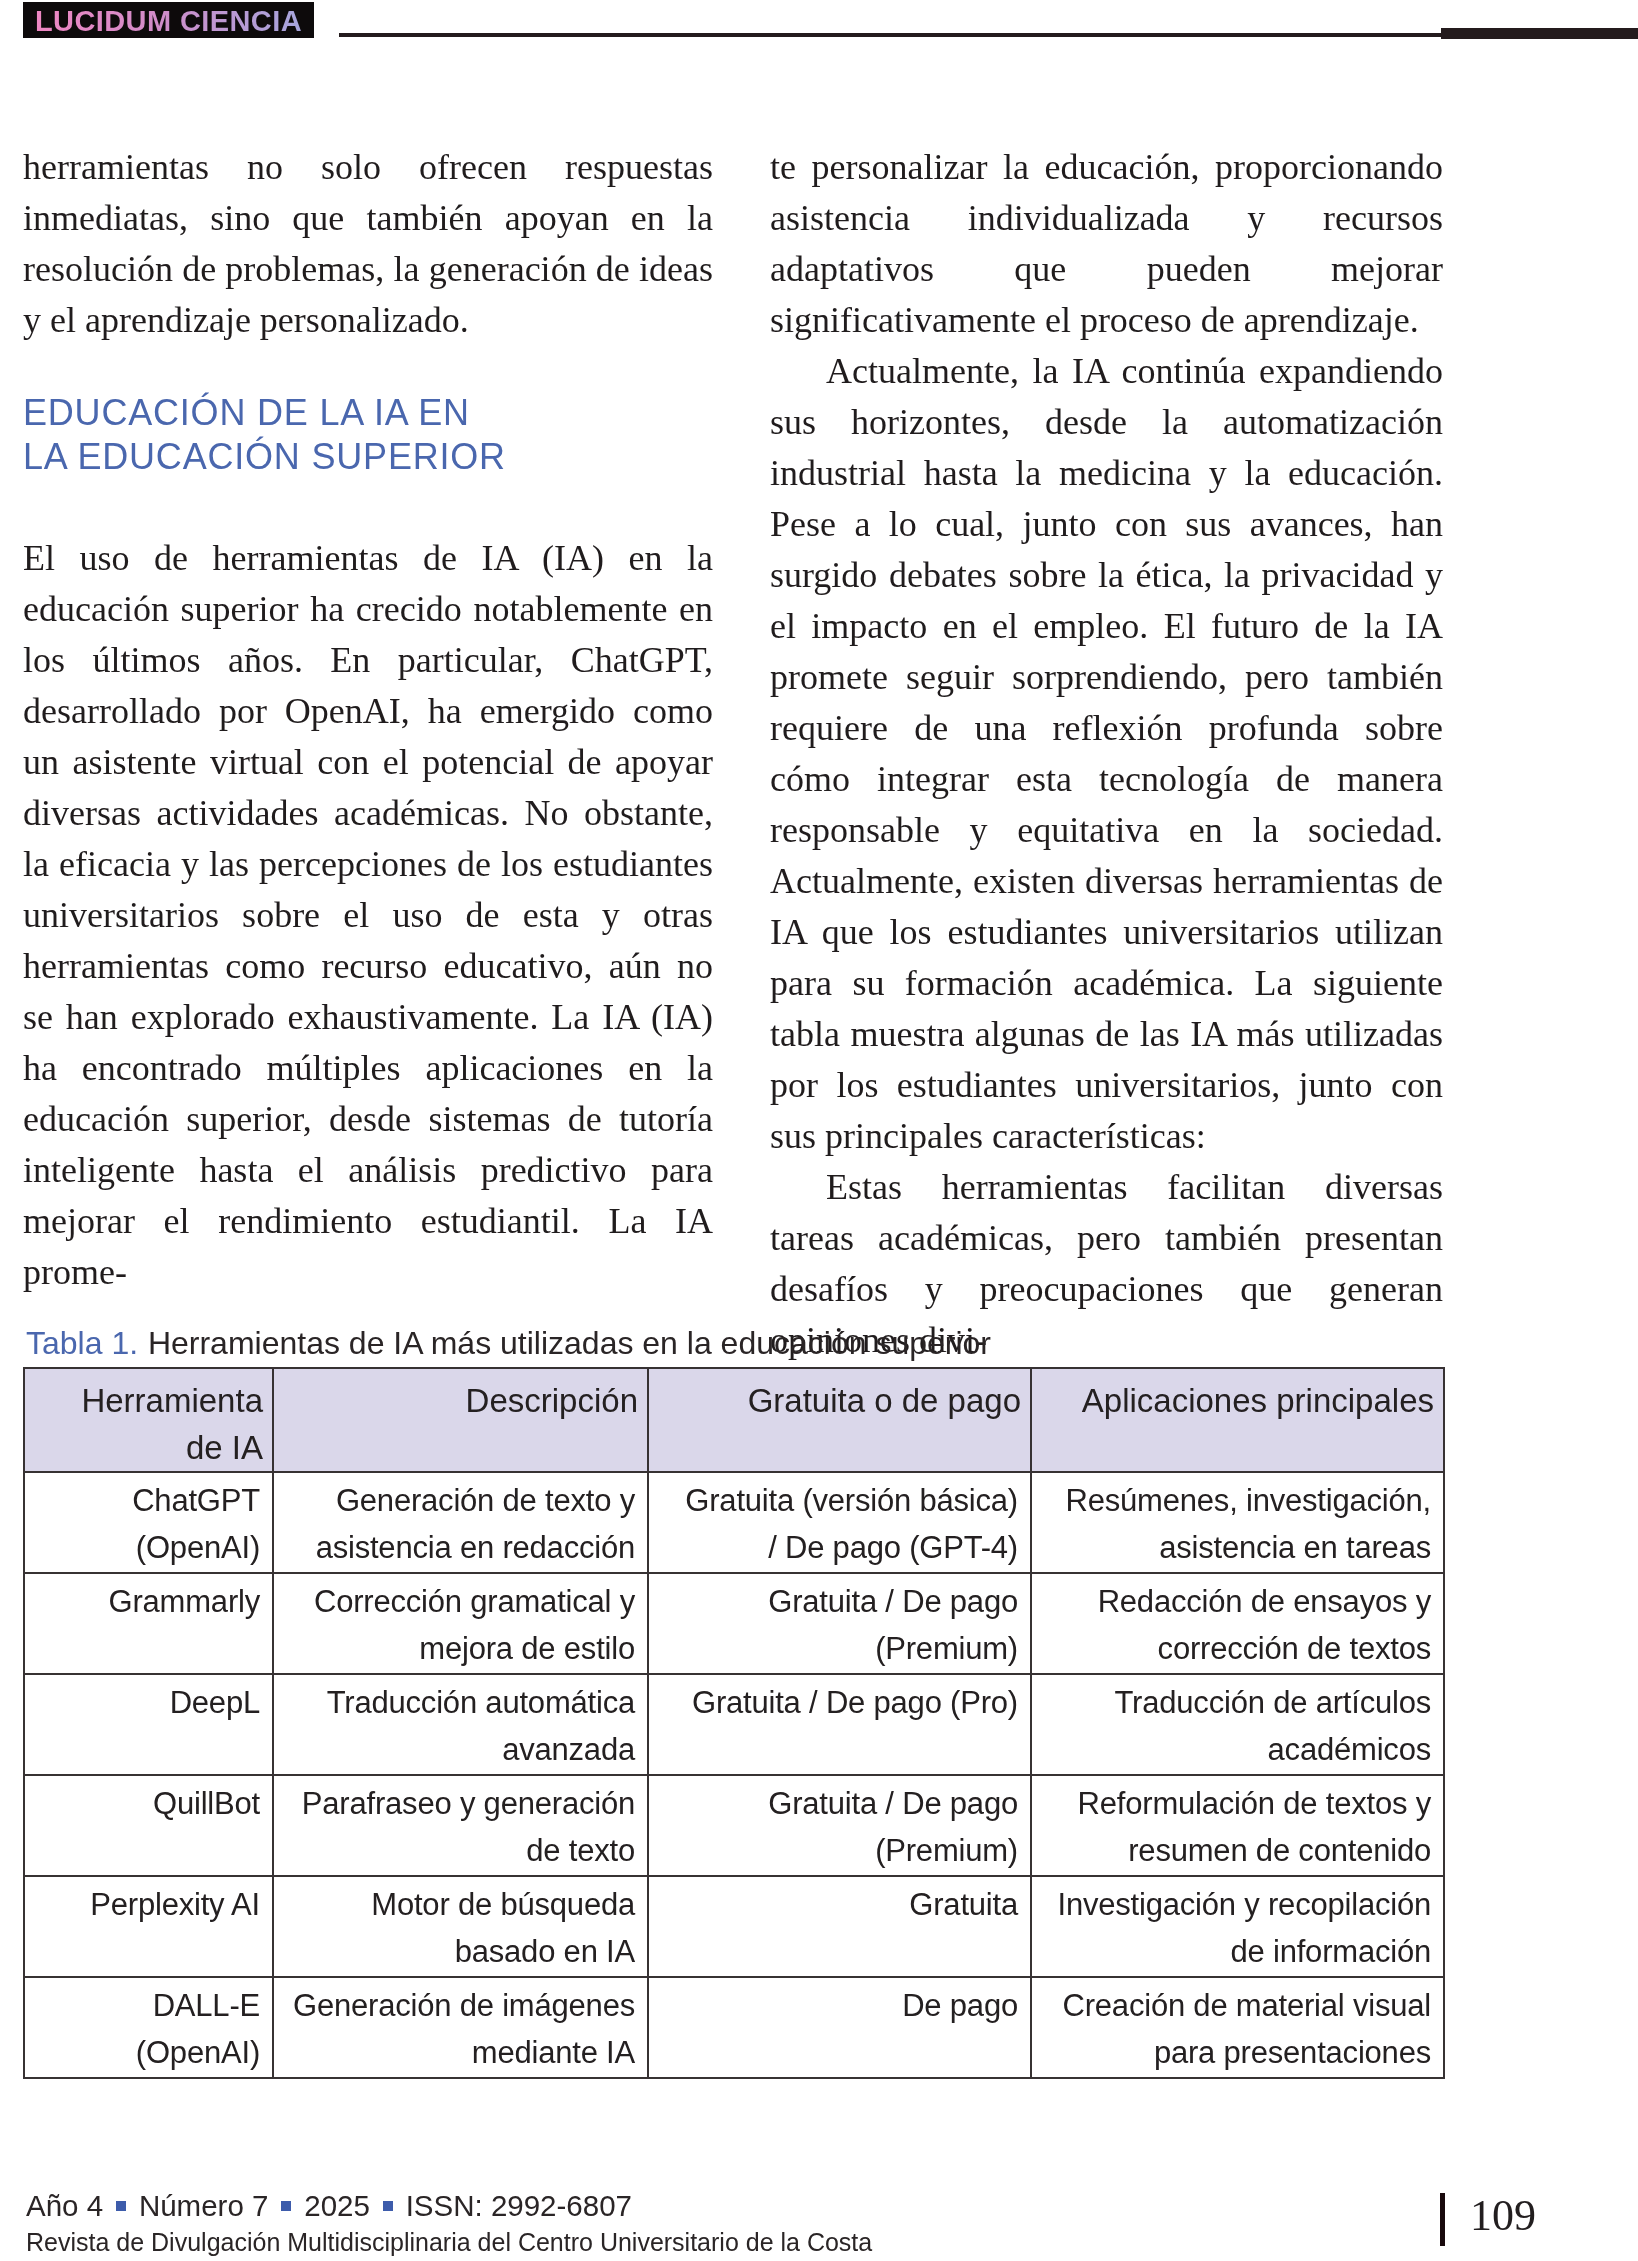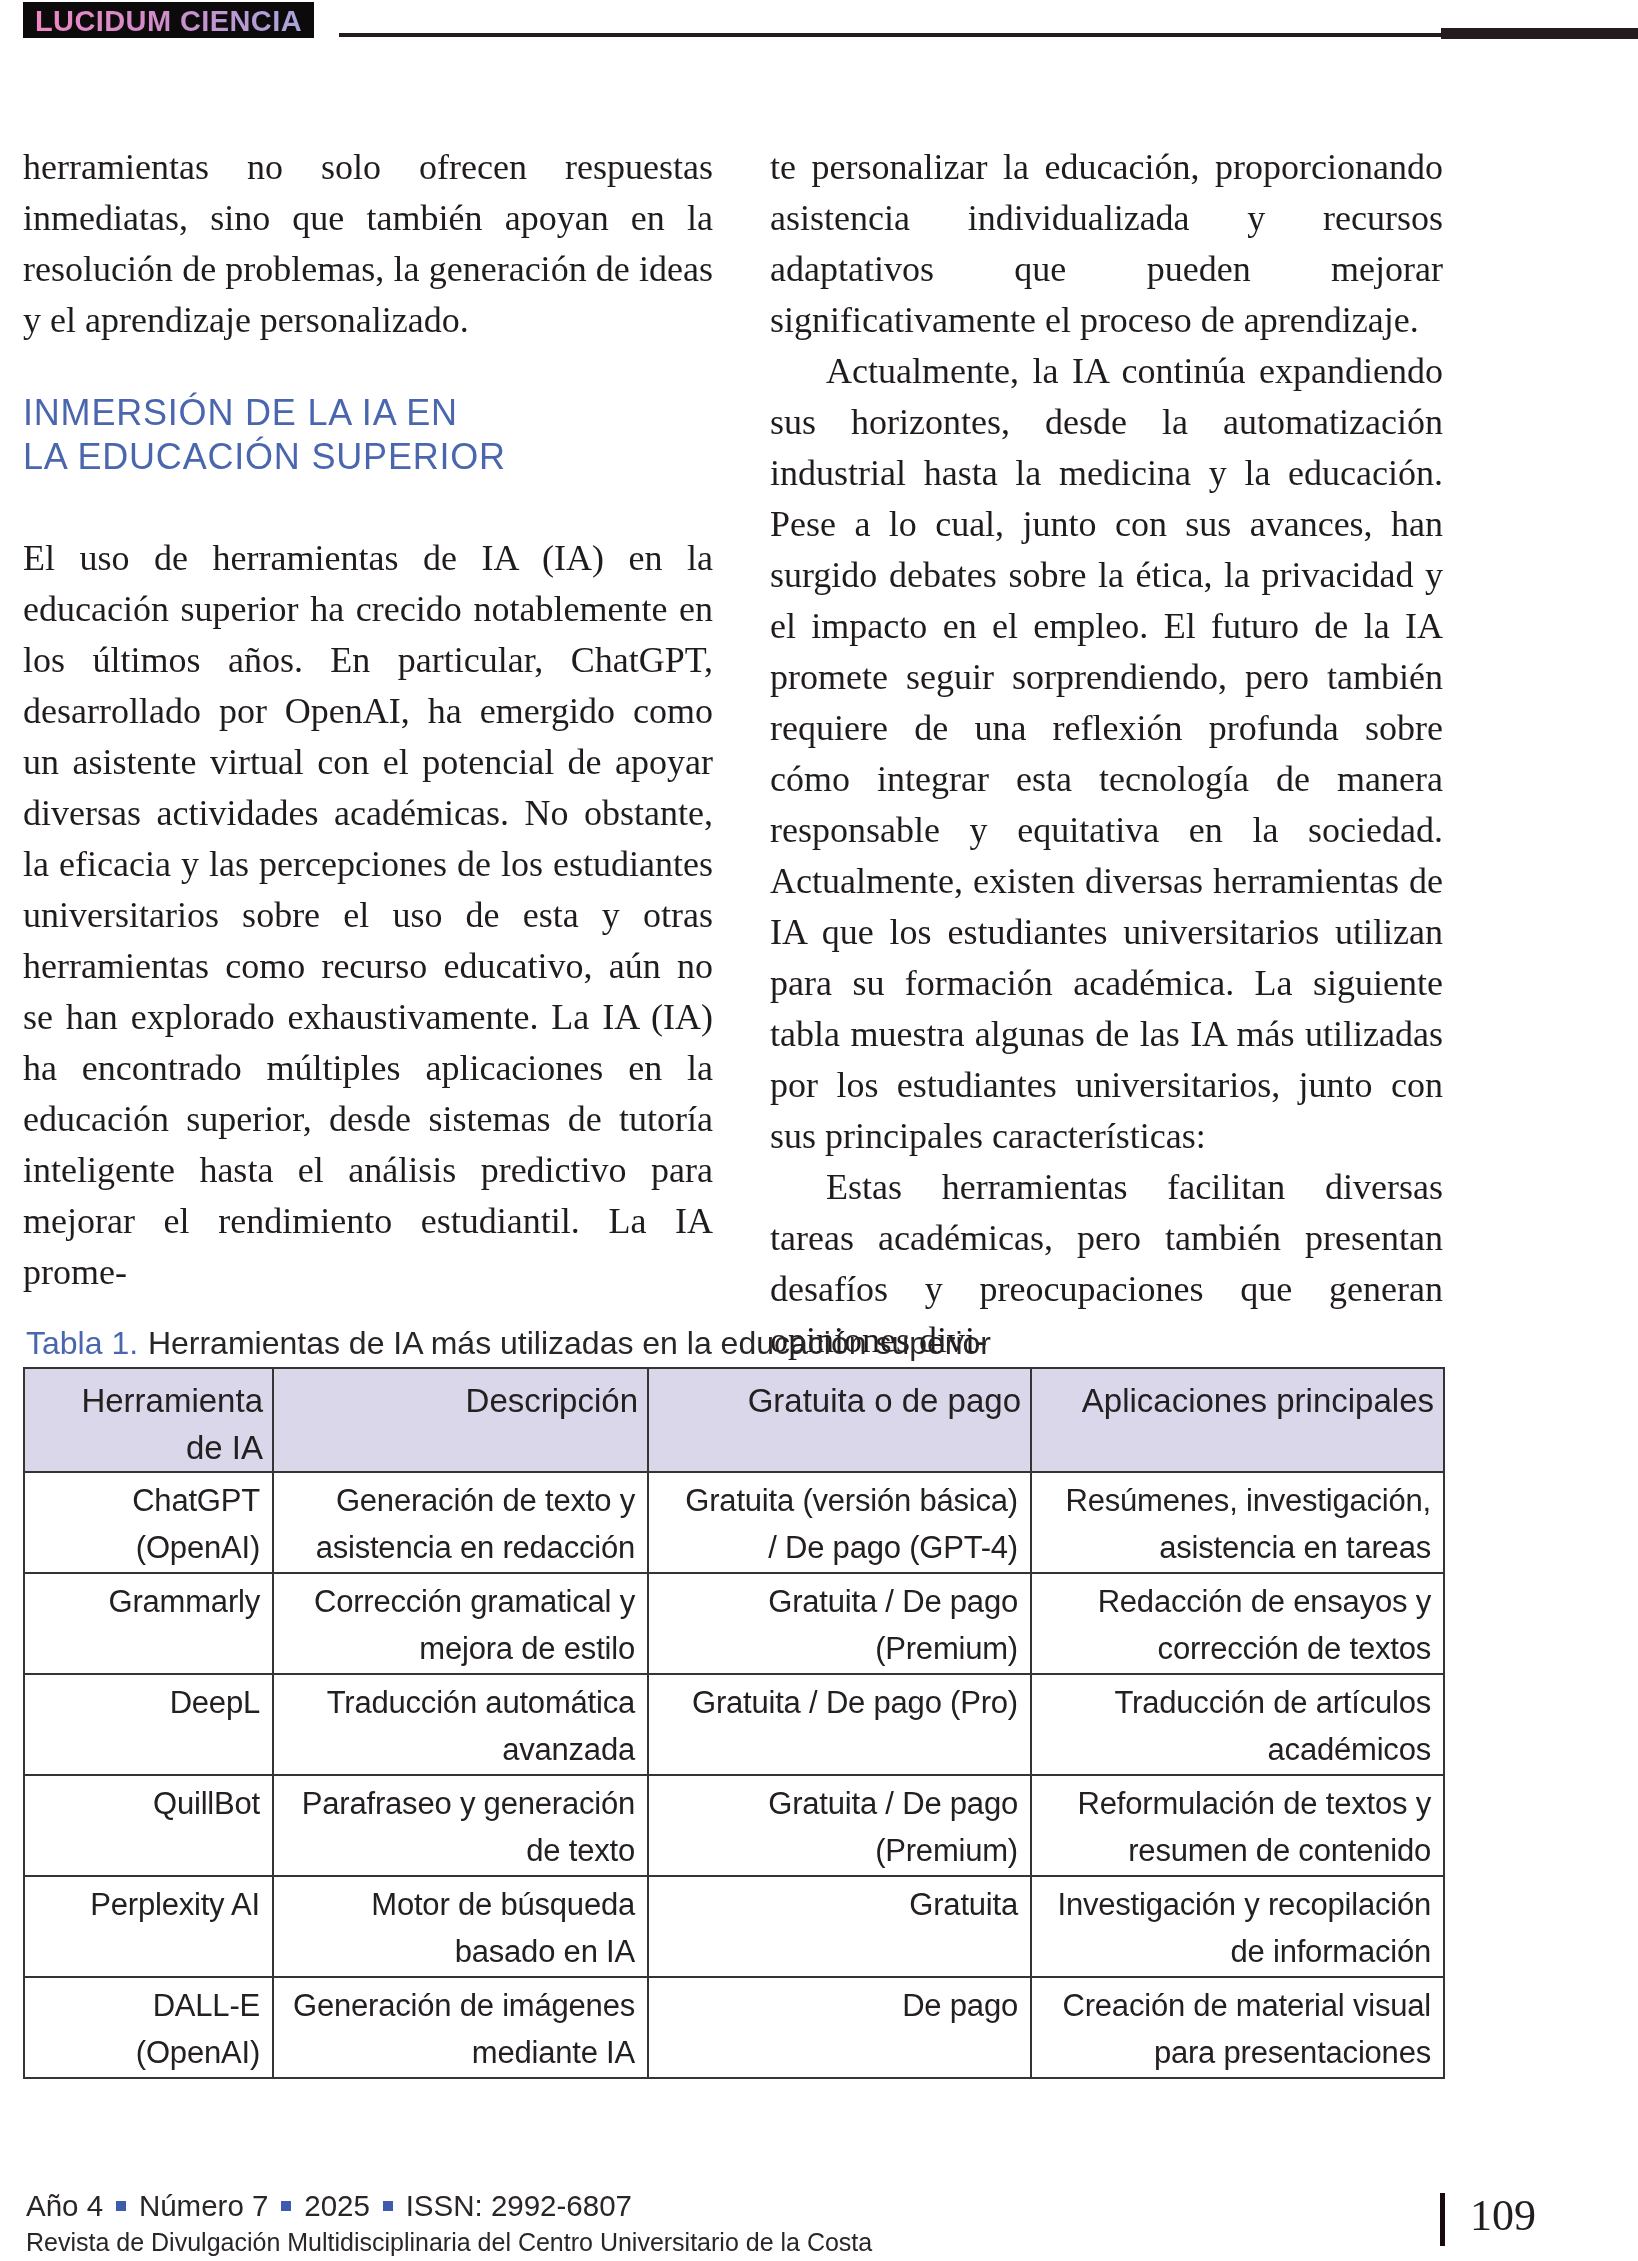--- a/index.html
+++ b/index.html
@@ -107,21 +107,21 @@
 
   <div class="logo">
     <span class="logo-text">LUCIDUM CIENCIA</span>
   </div>
   <div class="rule-thin"></div>
   <div class="rule-thick"></div>
 
   <section class="col col-left">
     <p>herramientas no solo ofrecen respuestas inmediatas, sino que también apoyan en la resolución de problemas, la generación de ideas y el aprendizaje personalizado.</p>
     <h2 class="section-heading">
-      <span>INMERSIÓN DE LA IA EN</span>
+      <span>EDUCACIÓN DE LA IA EN</span>
       <span>LA EDUCACIÓN SUPERIOR</span>
     </h2>
     <p>El uso de herramientas de IA (IA) en la educación superior ha crecido notablemente en los últimos años. En particular, ChatGPT, desarrollado por OpenAI, ha emergido como un asistente virtual con el potencial de apoyar diversas actividades académicas. No obstante, la eficacia y las percepciones de los estudiantes universitarios sobre el uso de esta y otras herramientas como recurso educativo, aún no se han explorado exhaustivamente. La IA (IA) ha encontrado múltiples aplicaciones en la educación superior, desde sistemas de tutoría inteligente hasta el análisis predictivo para mejorar el rendimiento estudiantil. La IA prome-</p>
   </section>
 
   <section class="col col-right">
     <p>te personalizar la educación, proporcionando asistencia individualizada y recursos adaptativos que pueden mejorar significativamente el proceso de aprendizaje.</p>
     <p class="p-indent">Actualmente, la IA continúa expandiendo sus horizontes, desde la automatización industrial hasta la medicina y la educación. Pese a lo cual, junto con sus avances, han surgido debates sobre la ética, la privacidad y el impacto en el empleo. El futuro de la IA promete seguir sorprendiendo, pero también requiere de una reflexión profunda sobre cómo integrar esta tecnología de manera responsable y equitativa en la sociedad. Actualmente, existen diversas herramientas de IA que los estudiantes universitarios utilizan para su formación académica. La siguiente tabla muestra algunas de las IA más utilizadas por los estudiantes universitarios, junto con sus principales características:</p>
     <p class="p-indent">Estas herramientas facilitan diversas tareas académicas, pero también presentan desafíos y preocupaciones que generan opiniones divi-</p>
   </section>

